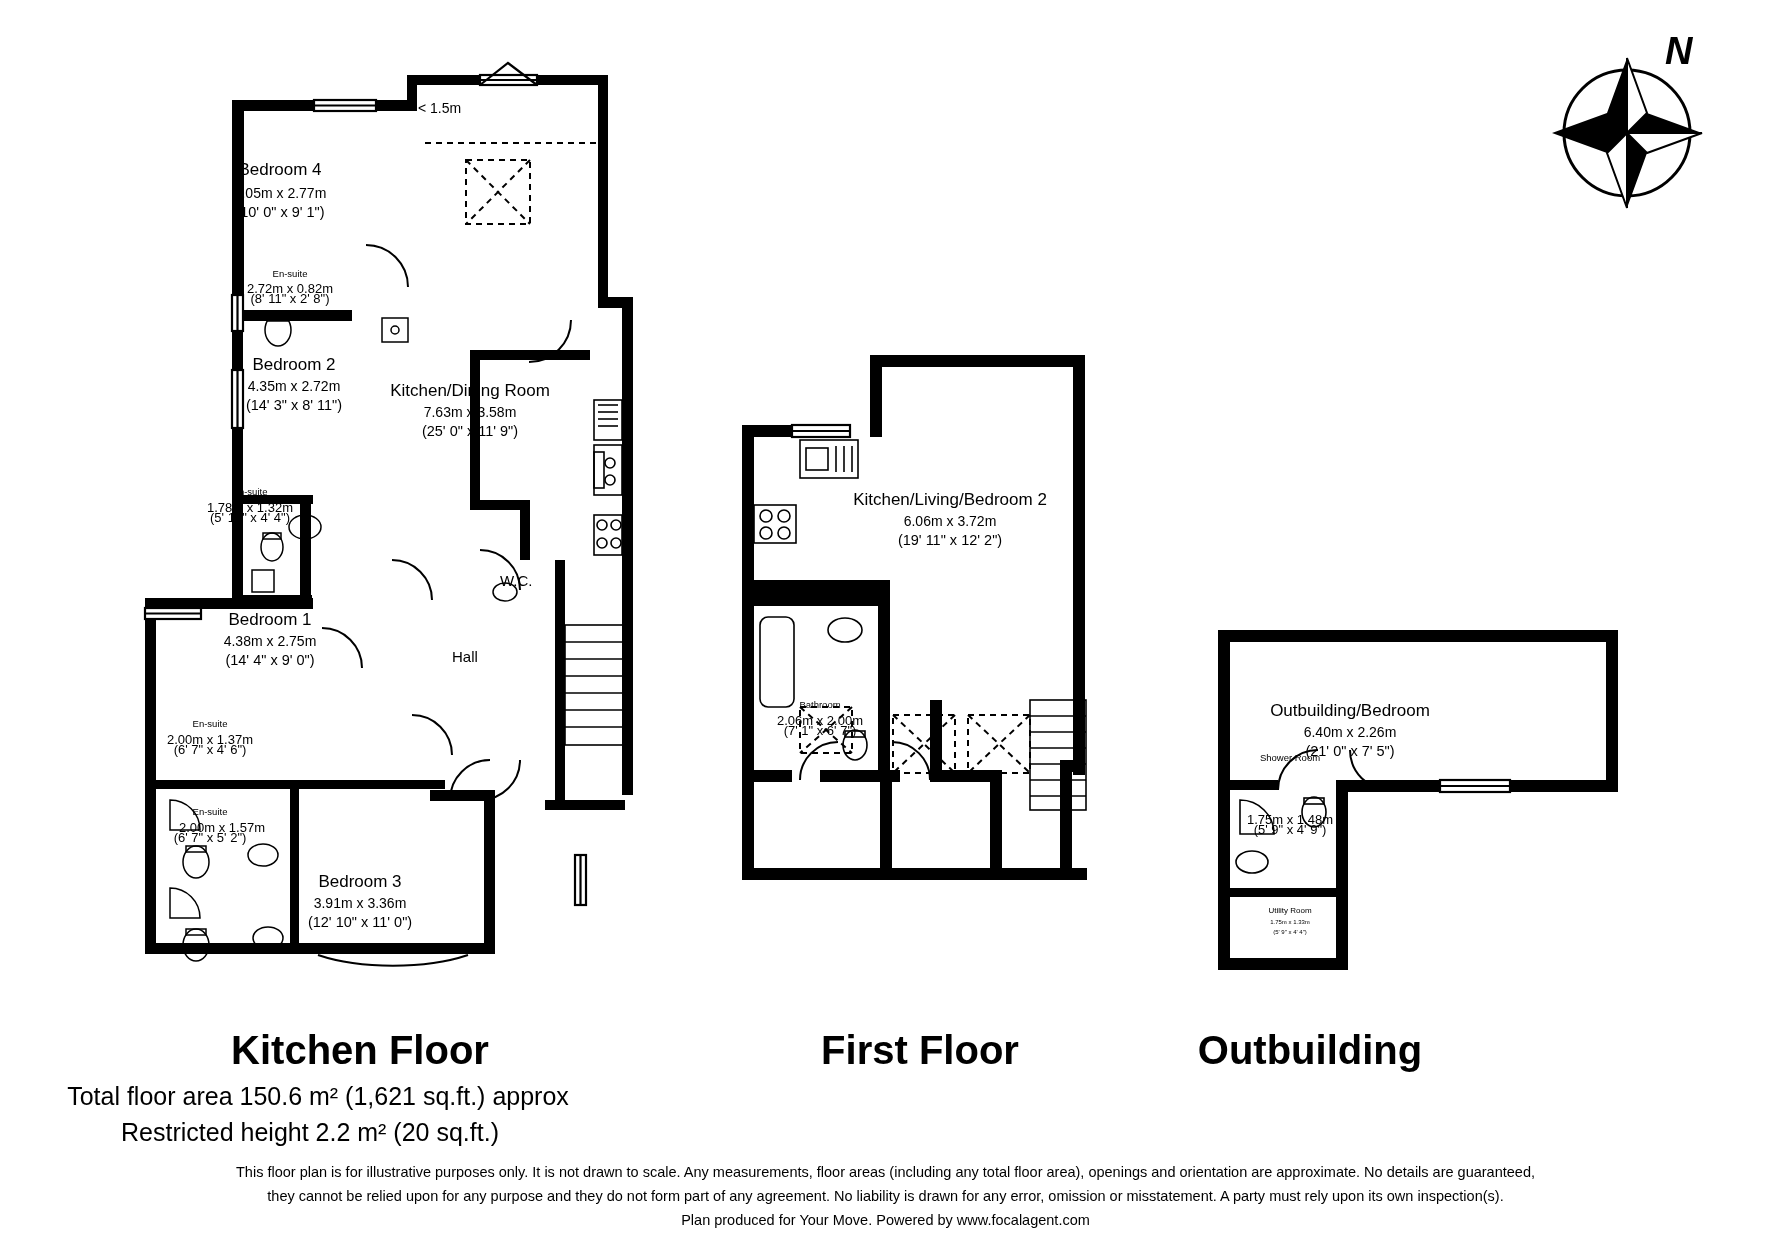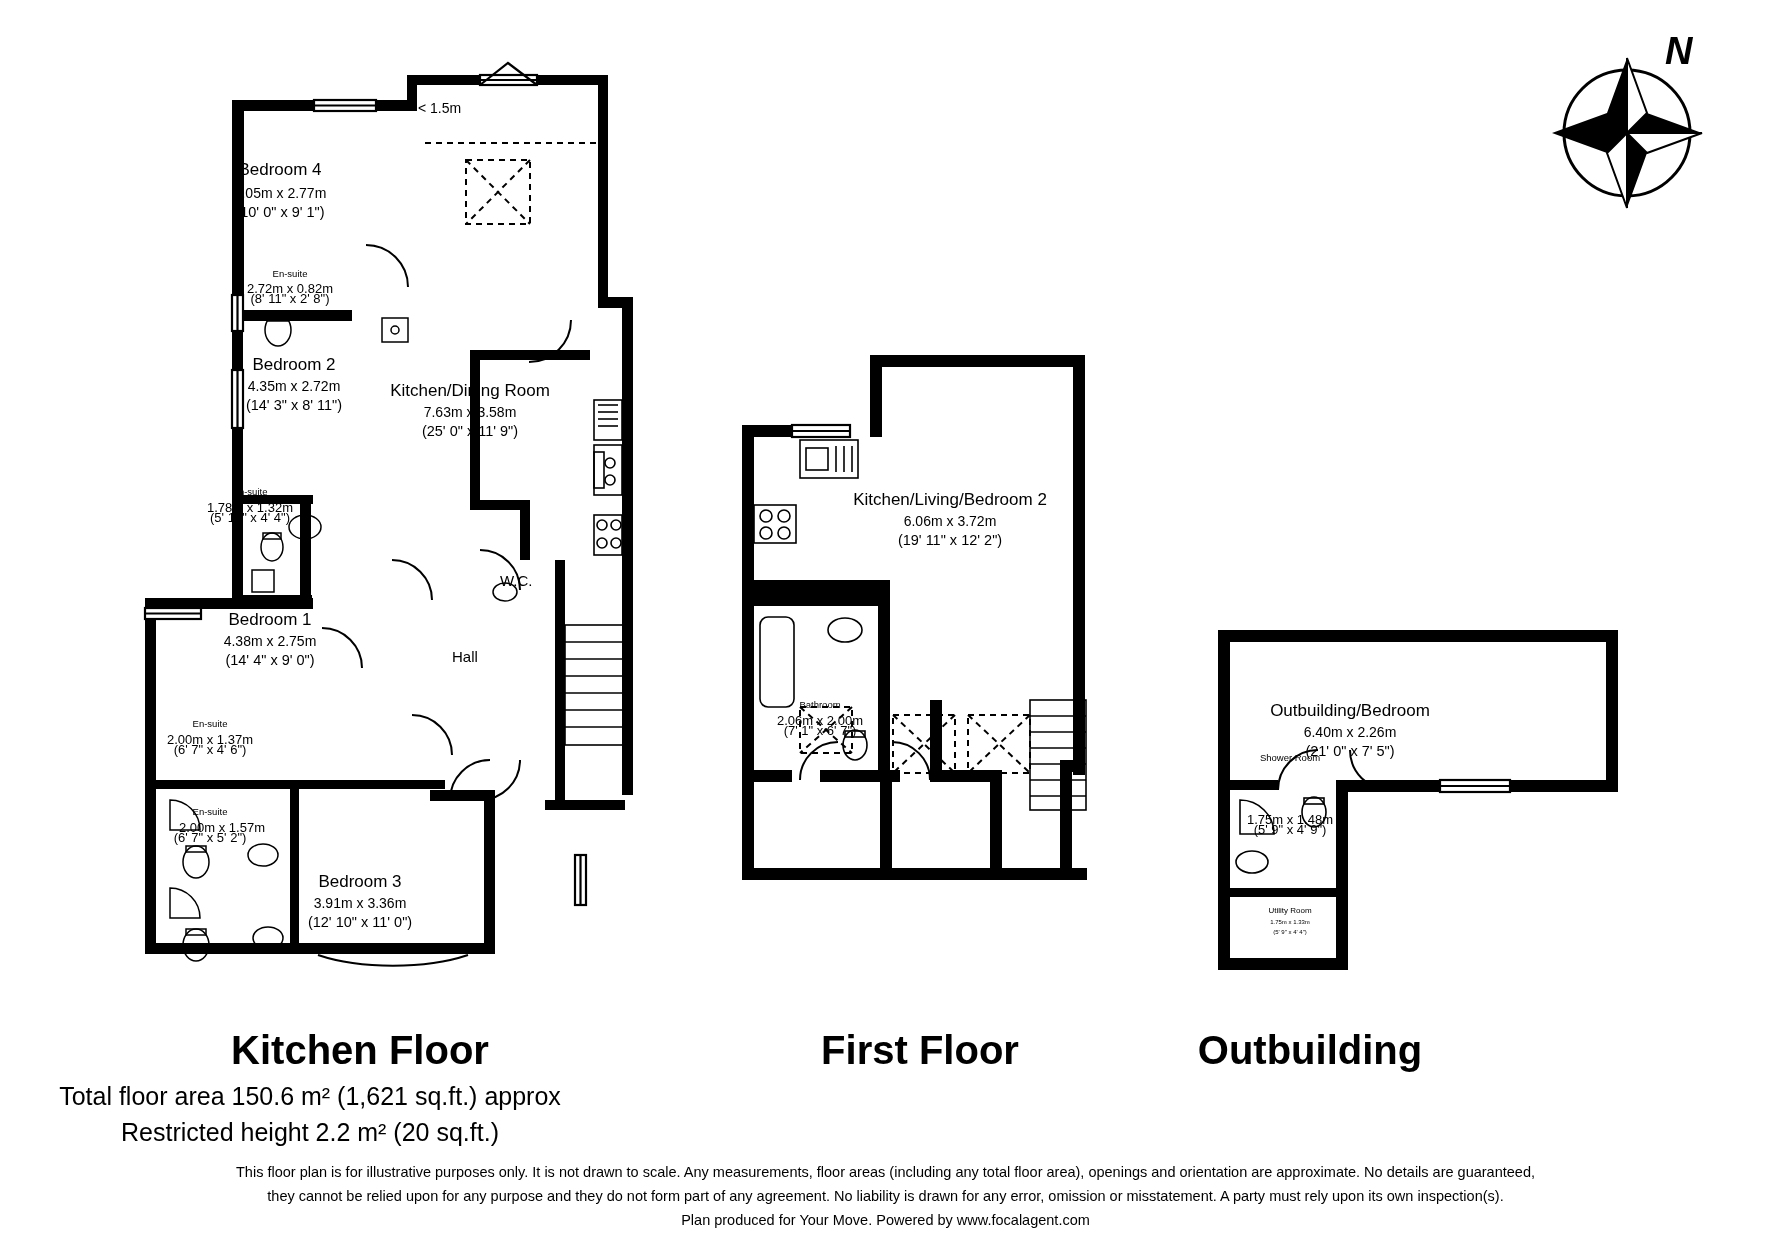--- a/index.html
+++ b/index.html
@@ -403,18 +403,18 @@
 <div class="lbl small-dim" style="left:1230px; top:822px; width:120px;">(5' 9" x 4' 9")</div>
 
 <div class="lbl tiny-name" style="left:1230px; top:906px; width:120px;">Utility Room</div>
 <div class="lbl tiny-dim" style="left:1230px; top:919px; width:120px;">1.75m x 1.33m</div>
 <div class="lbl tiny-dim" style="left:1230px; top:929px; width:120px;">(5' 9" x 4' 4")</div>
 
 <div class="floor-title" style="left:140px; top:1028px; width:440px;">Kitchen Floor</div>
 <div class="floor-title" style="left:700px; top:1028px; width:440px;">First Floor</div>
 <div class="floor-title" style="left:1060px; top:1028px; width:500px;">Outbuilding</div>
 
-<div class="area-line" style="left:0px; top:1082px; width:620px;">Total floor area 150.6 m² (1,621 sq.ft.) approx</div>
+<div class="area-line" style="left:0px; top:1082px; width:620px;padding-left:8px;">Total floor area 150.6 m² (1,621 sq.ft.) approx</div>
 <div class="area-line" style="left:0px; top:1118px; width:620px;">Restricted height 2.2 m² (20 sq.ft.)</div>
 
 <div class="disclaimer" style="top:1162px;">This floor plan is for illustrative purposes only. It is not drawn to scale. Any measurements, floor areas (including any total floor area), openings and orientation are approximate. No details are guaranteed,</div>
 <div class="disclaimer" style="top:1186px;">they cannot be relied upon for any purpose and they do not form part of any agreement. No liability is drawn for any error, omission or misstatement. A party must rely upon its own inspection(s).</div>
 <div class="disclaimer" style="top:1210px;">Plan produced for Your Move. Powered by www.focalagent.com</div>
 
 </body></html>

